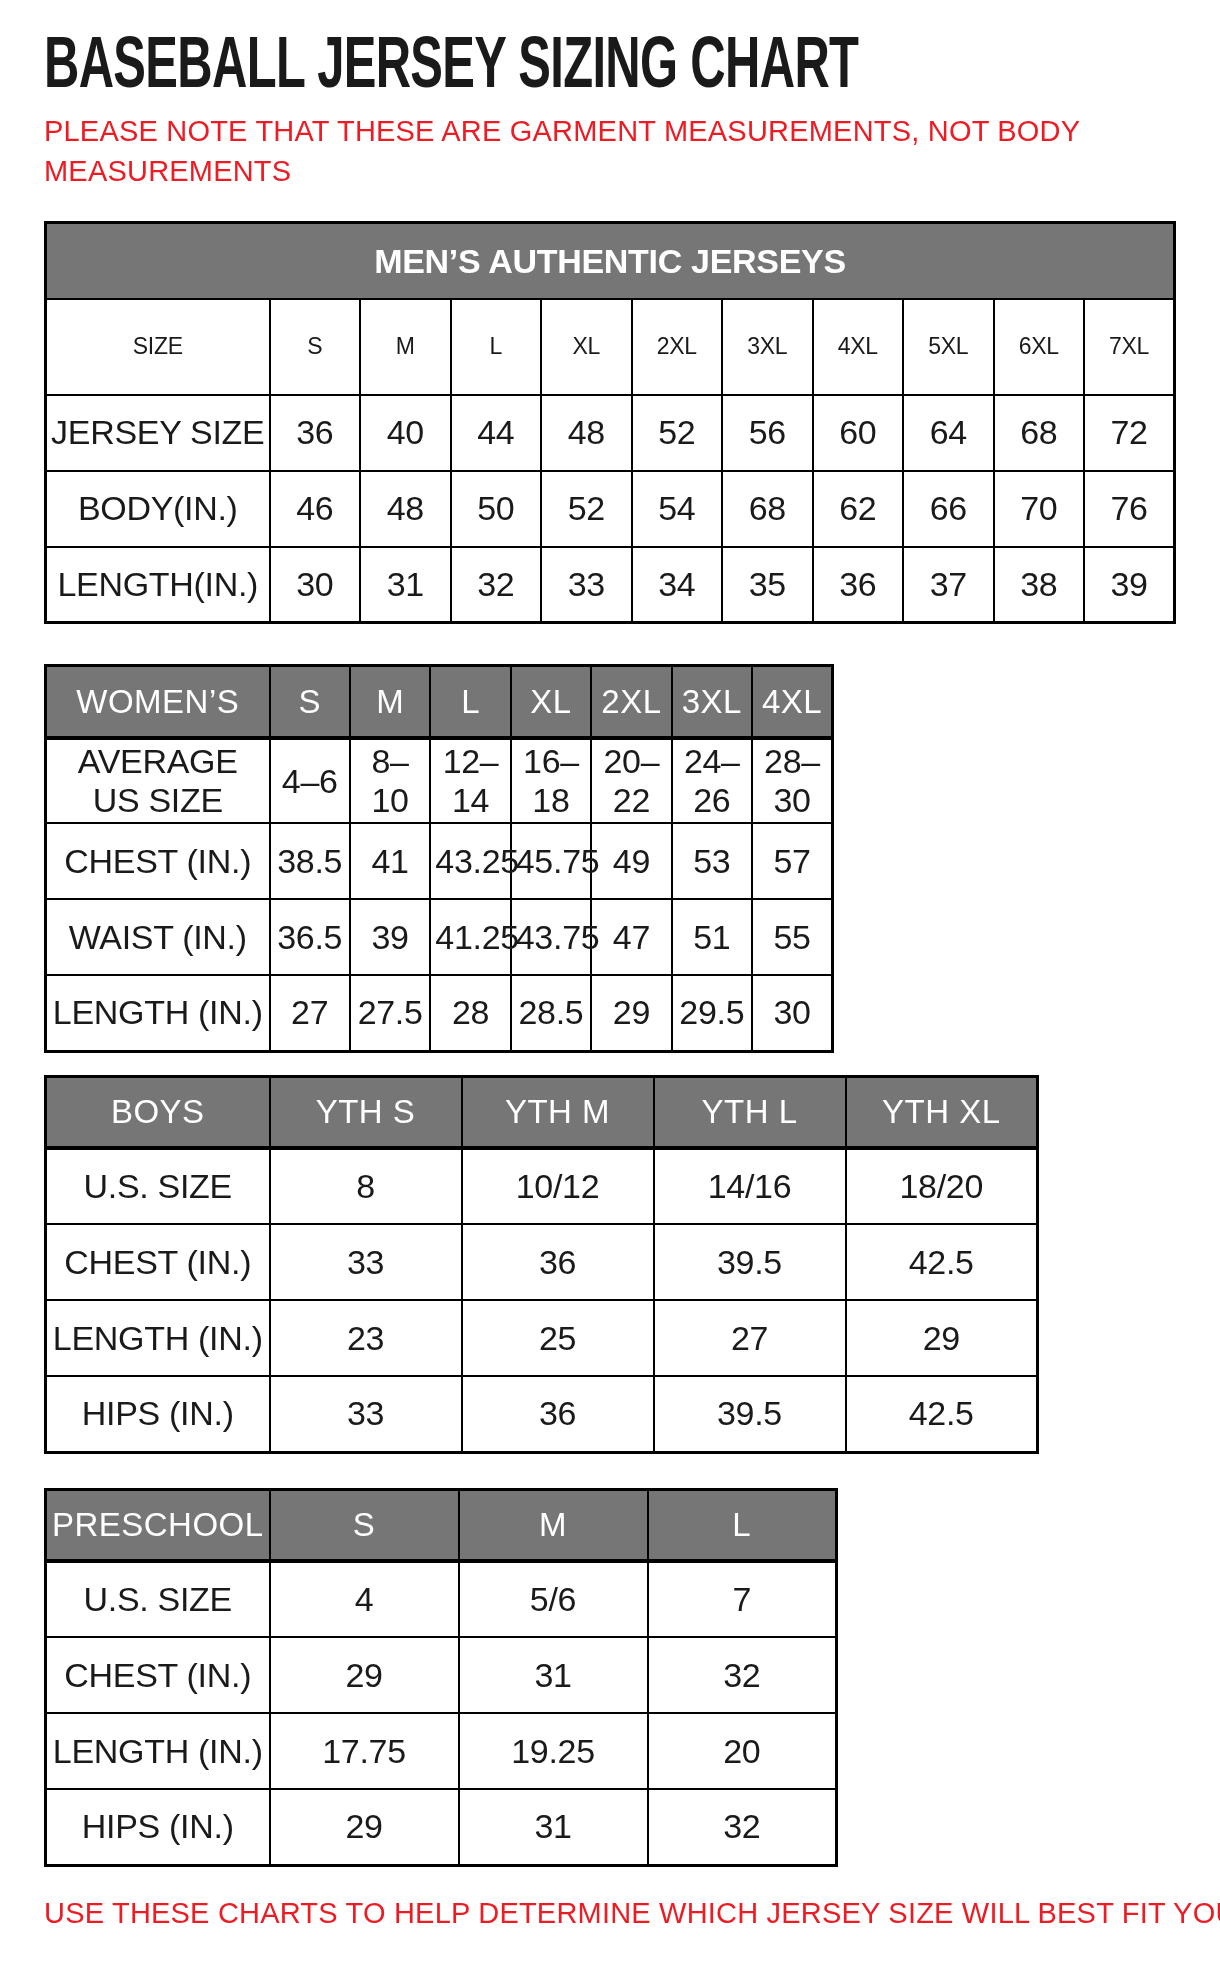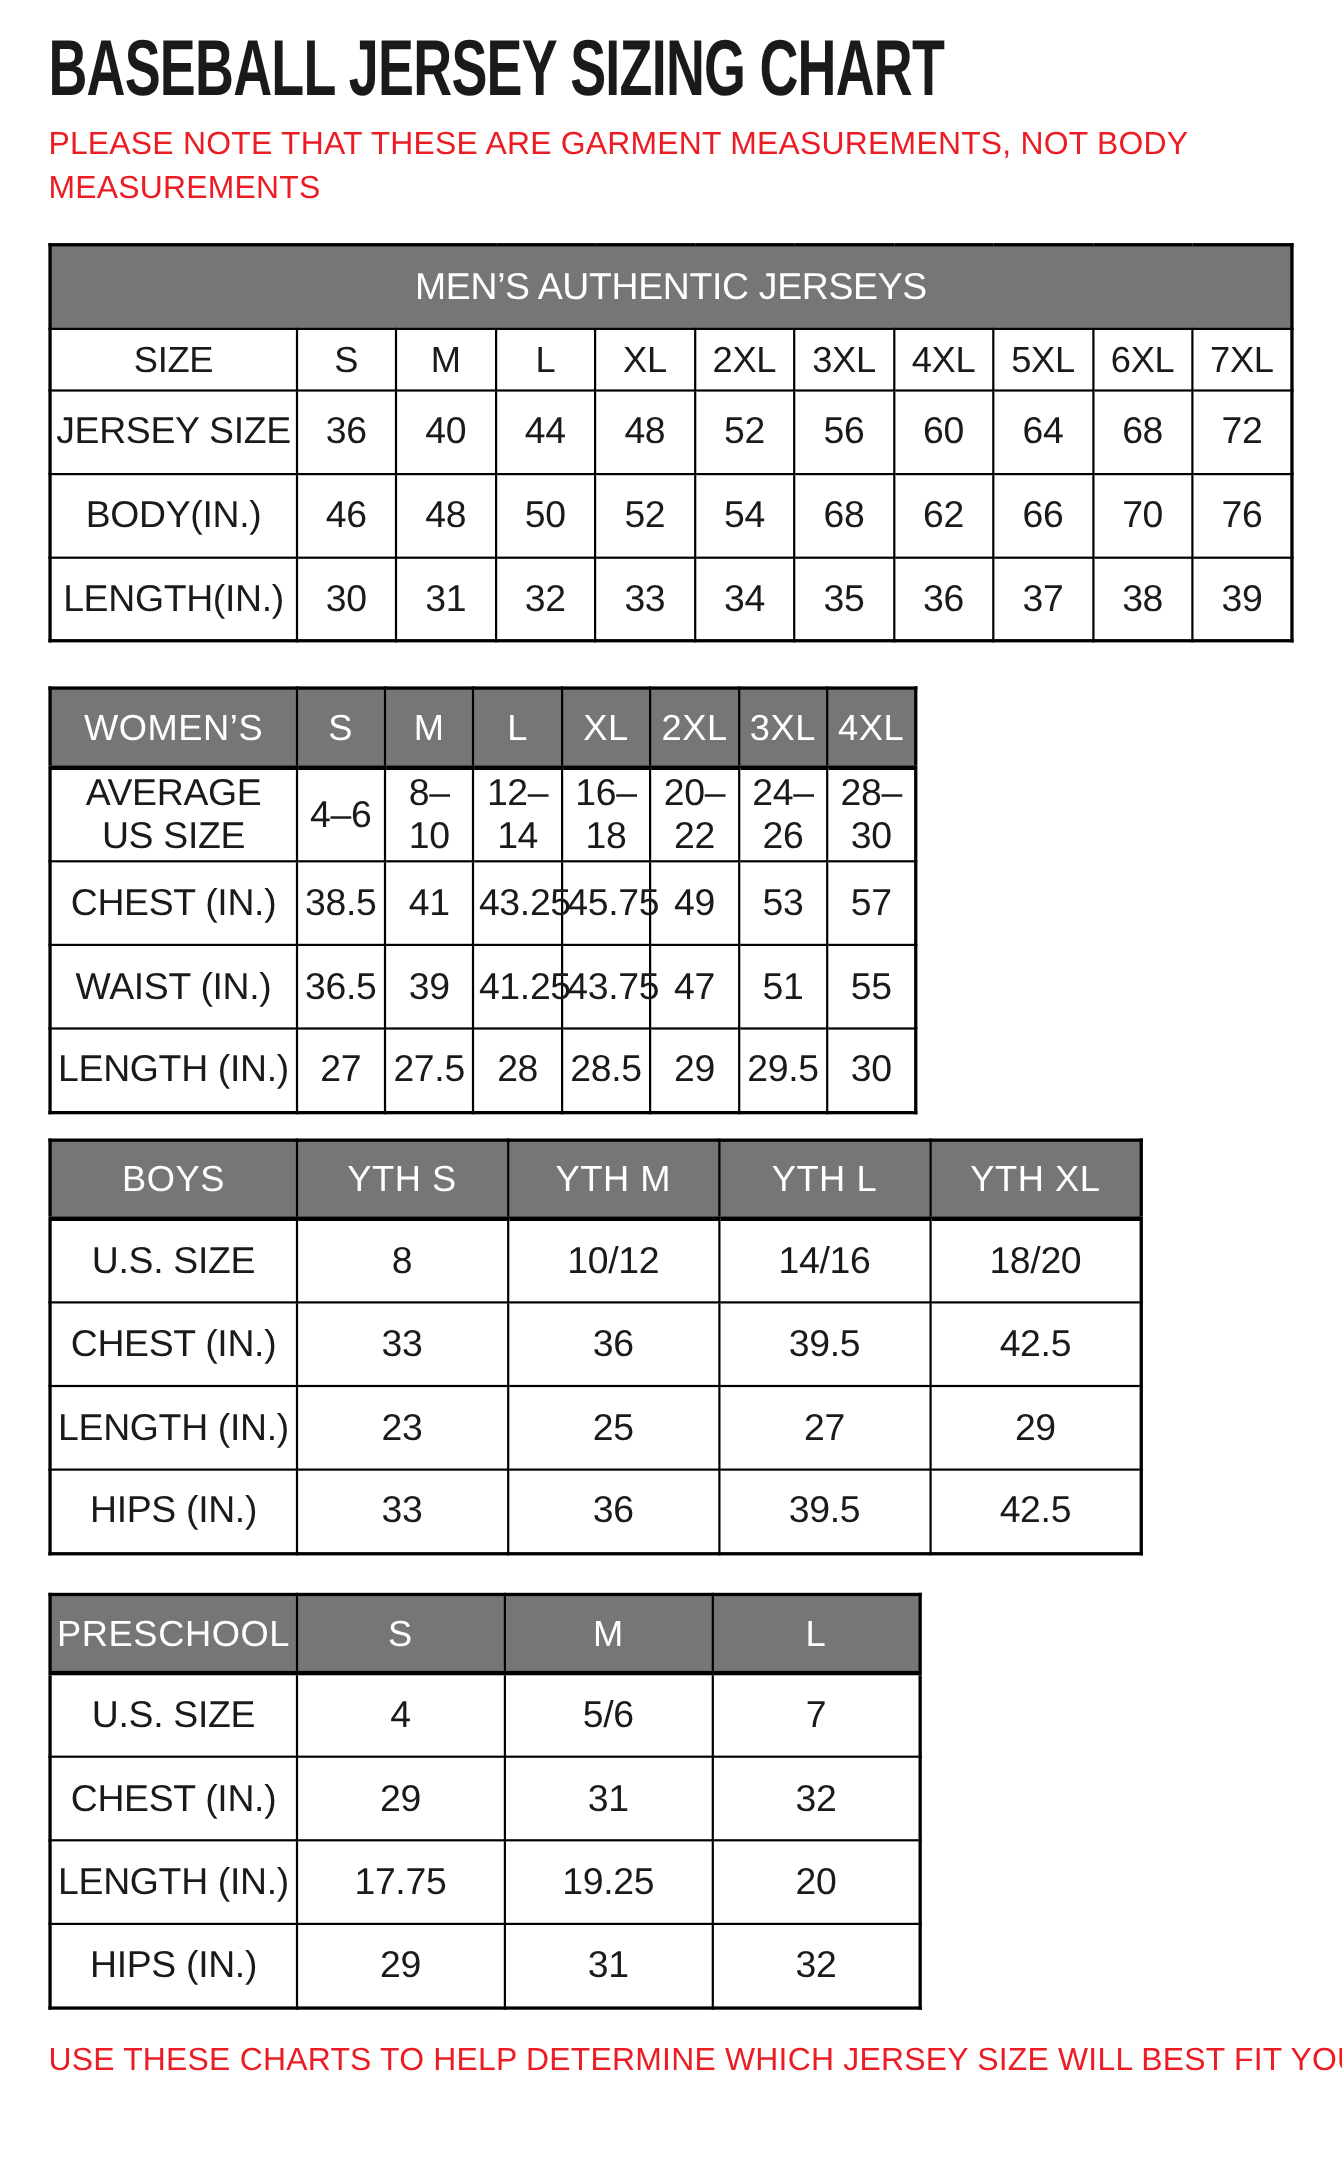--- a/index.html
+++ b/index.html
@@ -19,27 +19,27 @@
     border:2px solid #000;text-align:center;vertical-align:middle;
     font-size:34px;letter-spacing:-0.3px;height:76px;padding:2px 4px;box-sizing:border-box;
   }
   col.label-col{width:224px;}
   table.mens{width:1132px;margin-bottom:40px;}
   table.womens{width:790px;margin-bottom:22px;}
   table.boys{width:995px;margin-bottom:34px;}
   table.preschool{width:794px;margin-bottom:30px;}
   td.banner{
     background:#767676;color:#ffffff;font-size:37px;letter-spacing:2px;
-    height:64px;border:2px solid #000;font-weight:400;
+    height:64px;border:2px solid #000;font-weight:700;
   }
   tr.gray-head td{
     background:#767676;color:#ffffff;border-bottom:4px solid #000;
     height:72px;font-size:33px;letter-spacing:0.5px;
   }
-  tr.white-head td{font-size:33px;height:56px;}
+  tr.white-head td{font-size:23px;height:96px;}
   td.row-label{font-size:31px;letter-spacing:-0.5px;line-height:1.15;}
   .footer{color:#ec1c24;font-size:29px;margin:4px 0 0 0;letter-spacing:0.2px;white-space:nowrap;}
 </style>
 </head>
 <body>
 
 <div class="page">
   <h1 class="title"><span class="condense">BASEBALL JERSEY SIZING CHART</span></h1>
   <p class="note">PLEASE NOTE THAT THESE ARE GARMENT MEASUREMENTS, NOT BODY MEASUREMENTS</p>
 

